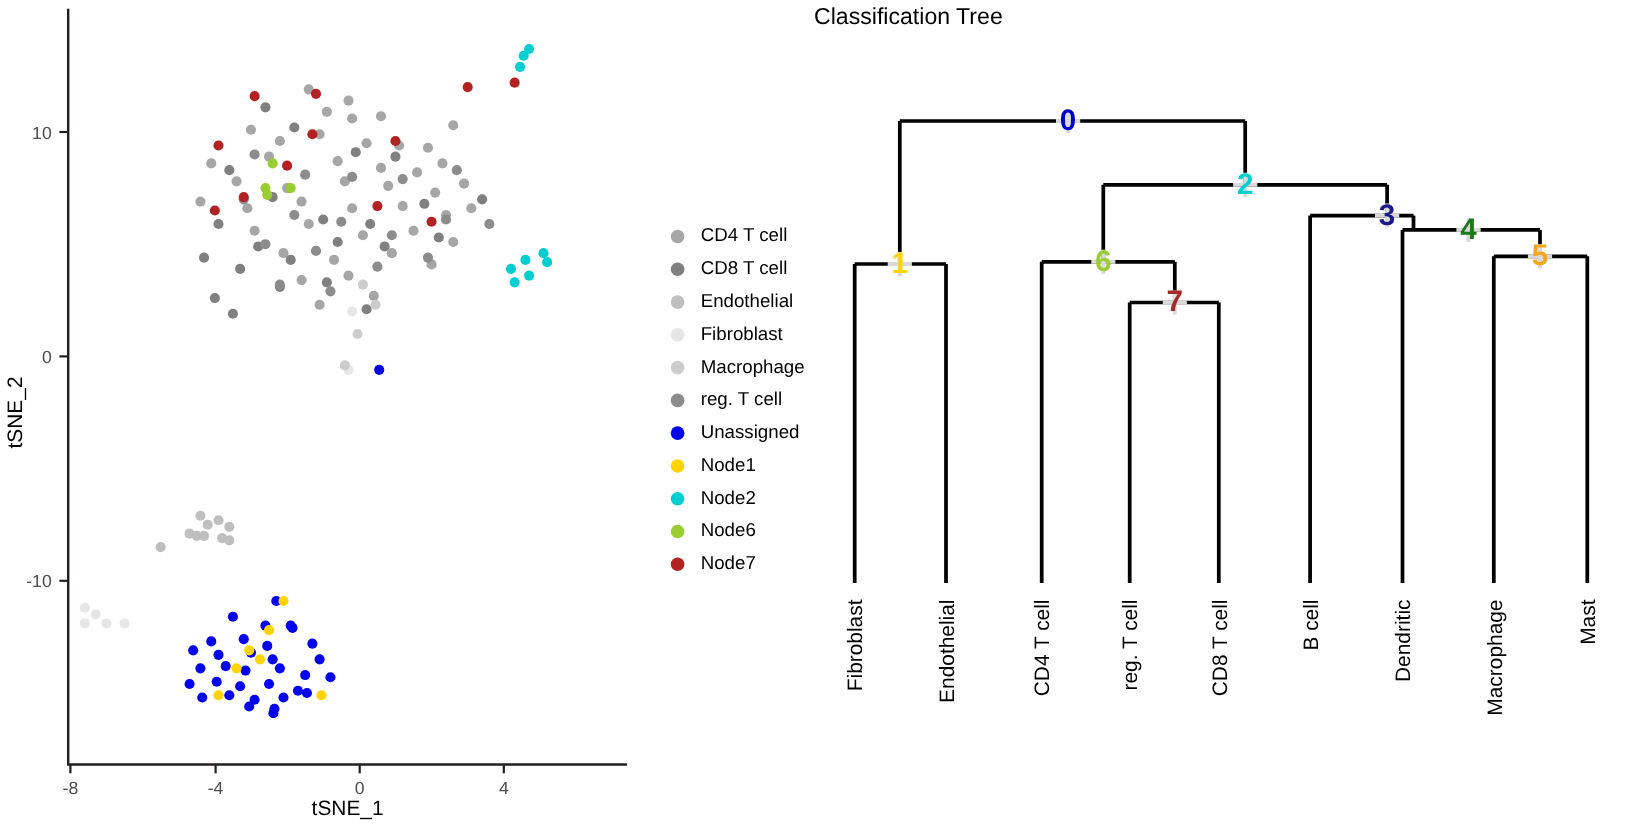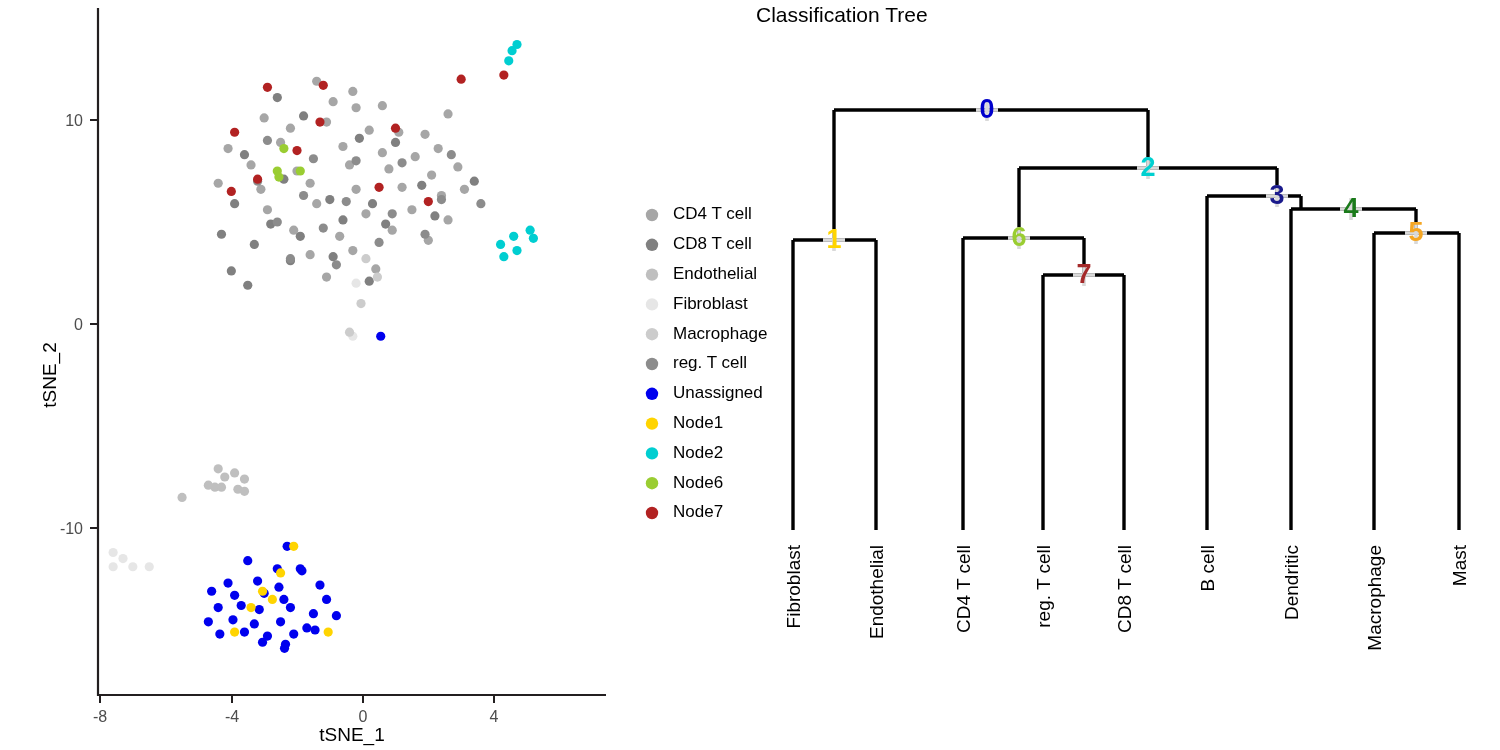--- a/index.html
+++ b/index.html
@@ -16,22 +16,22 @@
   }
   #root {
     position: relative;
     width: 1500px;
     height: 750px;
   }
   .panel {
     position: absolute;
     top: 0;
   }
-  #scatter-panel { left: 0; width: 770px; height: 606px; margin-left: 36px; }
-  #tree-panel { left: 746px; width: 750px; height: 654px; }
+  #scatter-panel { left: 0; width: 770px; height: 606px; }
+  #tree-panel { left: 730px; width: 750px; height: 654px; }
 
   svg { display: block; }
 
   .axis-line {
     stroke: #231f20;
     stroke-width: 2.2;
     fill: none;
   }
   .tick-line {
     stroke: #231f20;

